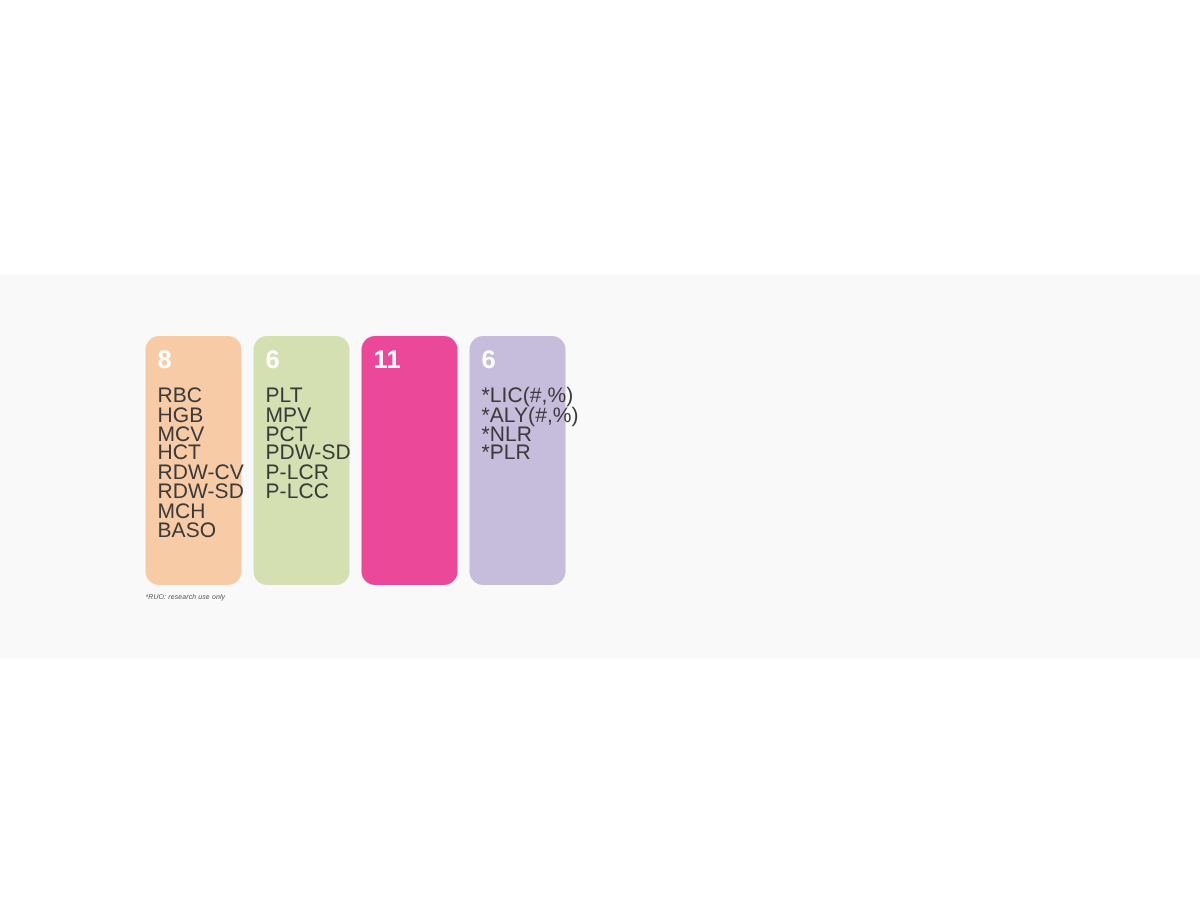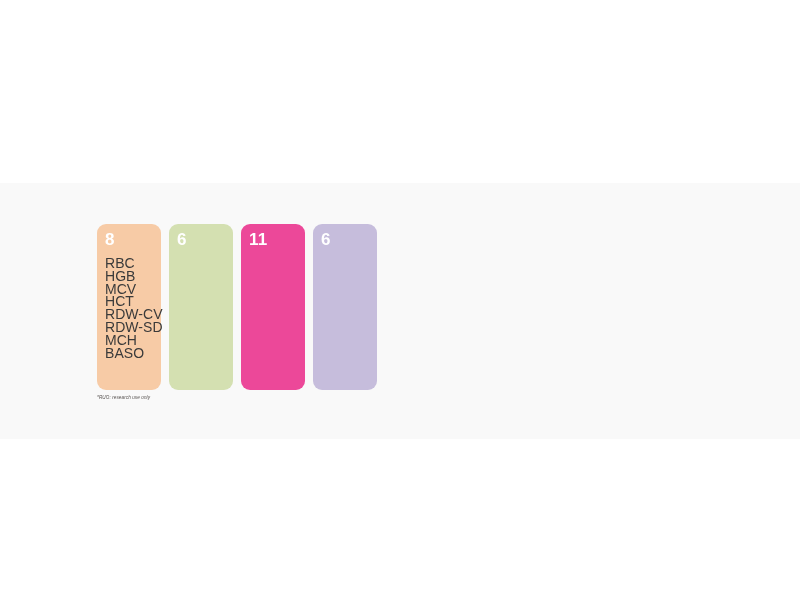--- a/index.html
+++ b/index.html
@@ -99,25 +99,39 @@
       <li>HCT</li>
       <li>RDW-CV</li>
       <li>RDW-SD</li>
       <li>MCH</li>
       <li>BASO</li>
     </ul>
   </div>
 
   <div class="card" style="background: rgb(212, 224, 177);">
     <span class="card-count">6</span>
+    <ul class="card-list">
+      <li>PLT</li>
+      <li>MPV</li>
+      <li>PCT</li>
+      <li>PDW-SD</li>
+      <li>P-LCR</li>
+      <li>P-LCC</li>
+    </ul>
   </div>
 
   <div class="card" style="background: #ec4899;">
     <span class="card-count">11</span>
   </div>
 
   <div class="card" style="background: rgb(198, 189, 220);">
     <span class="card-count">6</span>
+    <ul class="card-list">
+      <li>*LIC(#,%)</li>
+      <li>*ALY(#,%)</li>
+      <li>*NLR</li>
+      <li>*PLR</li>
+    </ul>
   </div>
 
 </div>
 
 <div id="footnote">*RUO: research use only</div>
 
 </body></html>

